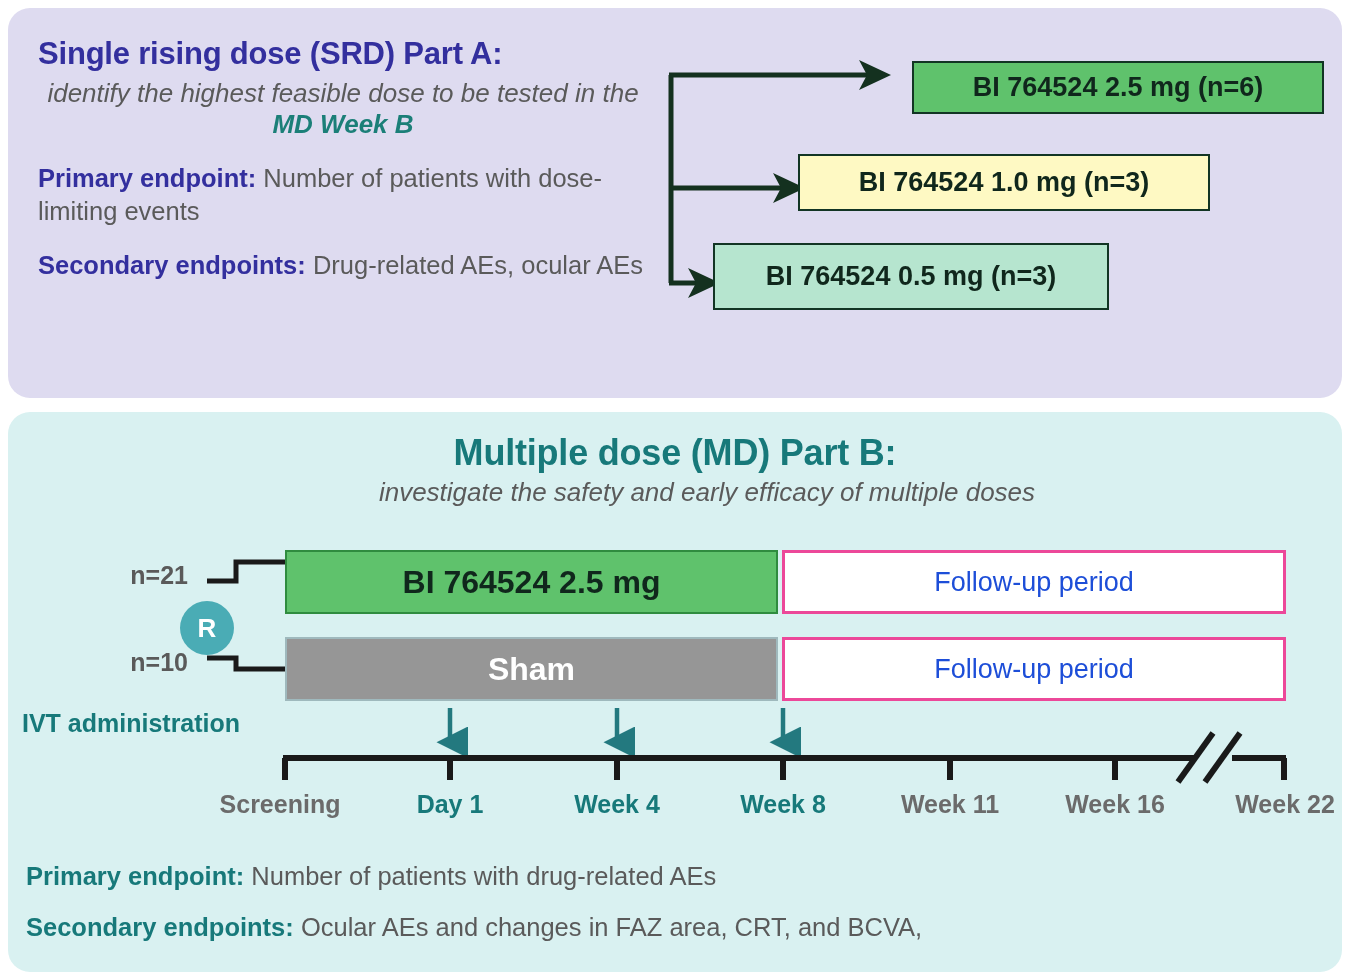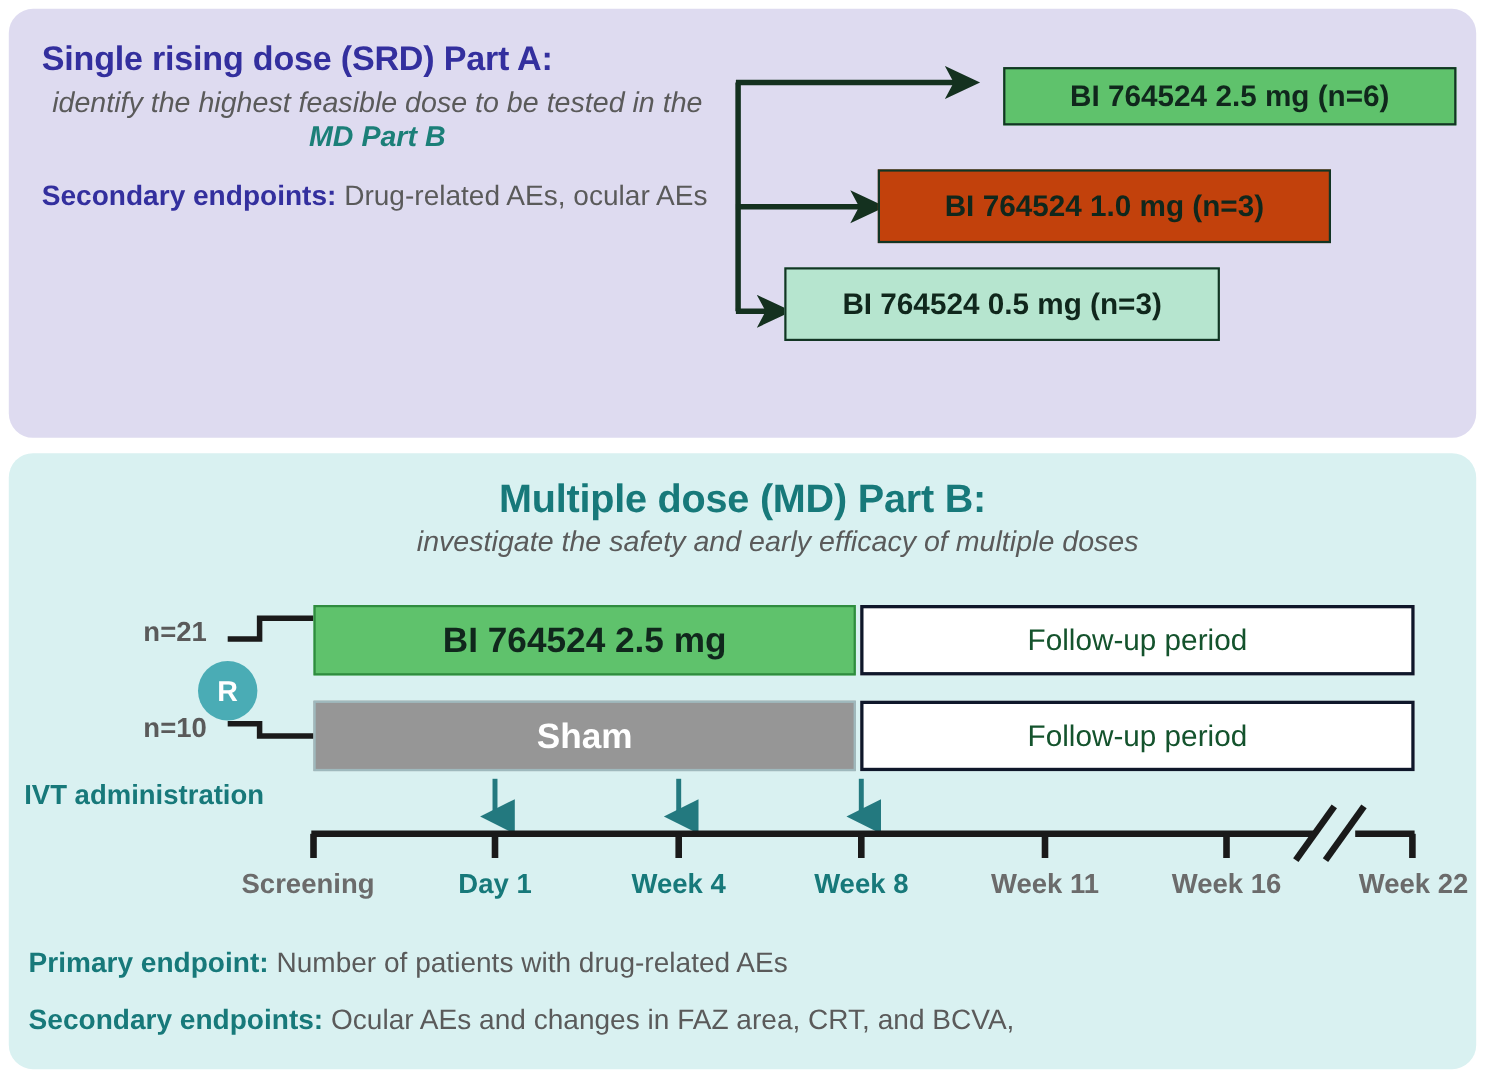--- a/index.html
+++ b/index.html
@@ -83,21 +83,21 @@
     border: 2.5px solid #123524;
     box-sizing: border-box;
     display: flex;
     align-items: center;
     justify-content: center;
     font-size: 27px;
     font-weight: bold;
     color: #10271c;
   }
   #dose-1 { left: 904px; top: 53px;  width: 412px; height: 53px; background: #5fc26c; }
-  #dose-2 { left: 790px; top: 146px; width: 412px; height: 67px; background: #c2410c; }
+  #dose-2 { left: 790px; top: 146px; width: 412px; height: 57px; background: #fef9c3; }
   #dose-3 { left: 705px; top: 235px; width: 396px; height: 67px; background: #b6e5cf; }
 
   
   #a-connectors {
     position: absolute;
     left: 640px;
     top: 40px;
     width: 280px;
     height: 280px;
   }
@@ -168,27 +168,27 @@
     left: 285px; top: 550px; width: 493px; height: 64px;
     background: #5fc26c; border-color: #2f8c3f; color: #10271c;
   }
   #bar-sham {
     left: 285px; top: 637px; width: 493px; height: 64px;
     background: #969696; border-color: #9fb9bd; color: #ffffff;
   }
   .fu-bar {
     position: absolute;
     box-sizing: border-box;
-    border: 3px solid #0f172a;
+    border: 3px solid #ec4899;
     background: #ffffff;
     display: flex;
     align-items: center;
     justify-content: center;
     font-size: 27px;
-    color: #14532d;
+    color: #1d4ed8;
   }
   #fu-top    { left: 782px; top: 550px; width: 504px; height: 64px; }
   #fu-bottom { left: 782px; top: 637px; width: 504px; height: 64px; }
 
   
   #ivt-label {
     position: absolute;
     left: 22px;
     top: 709px;
     font-size: 25px;
@@ -231,21 +231,22 @@
 </style>
 </head>
 <body>
 
 <div id="page">
 
   <div class="panel" id="panel-a">
 
     <div id="a-text">
       <div class="a-title">Single rising dose (SRD) Part A:</div>
-      <div class="a-sub"><span>identify the highest feasible dose to be tested in the </span><span class="hl">MD Part B</span></div>
+      <div class="a-sub"><span>identify the highest feasible dose to be tested in the </span><span class="hl">MD Week B</span></div>
+      <div class="a-endpoint"><span class="lbl">Primary endpoint:</span><span> Number of patients with dose-limiting events</span></div>
       <div class="a-endpoint"><span class="lbl">Secondary endpoints:</span><span> Drug-related AEs, ocular AEs</span></div>
     </div>
 
     <svg id="a-connectors" viewBox="0 0 280 280">
       <defs>
         <marker id="ah" markerWidth="7" markerHeight="7" refX="2.2" refY="3" orient="auto">
           <polygon points="0,0 6.4,3 0,6 1.6,3" fill="#14311f"></polygon>
         </marker>
       </defs>
 

